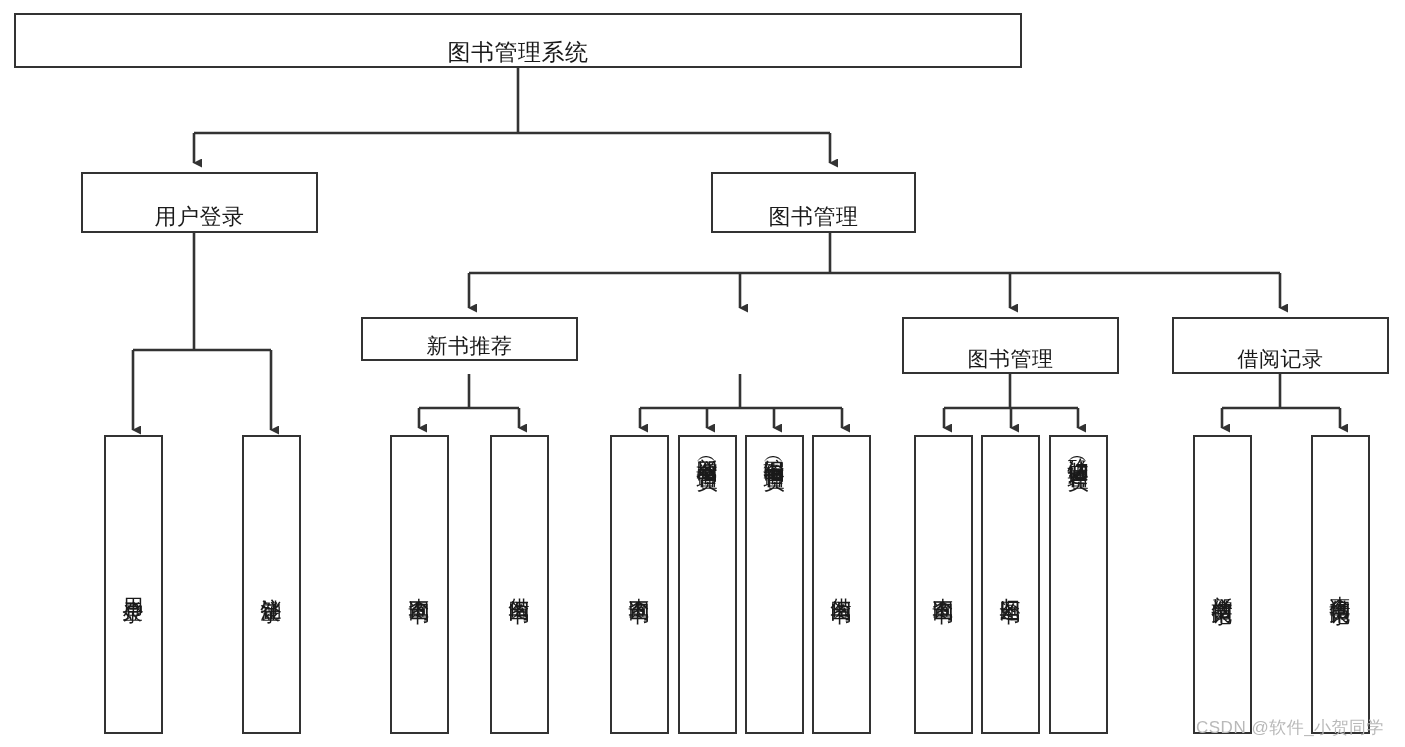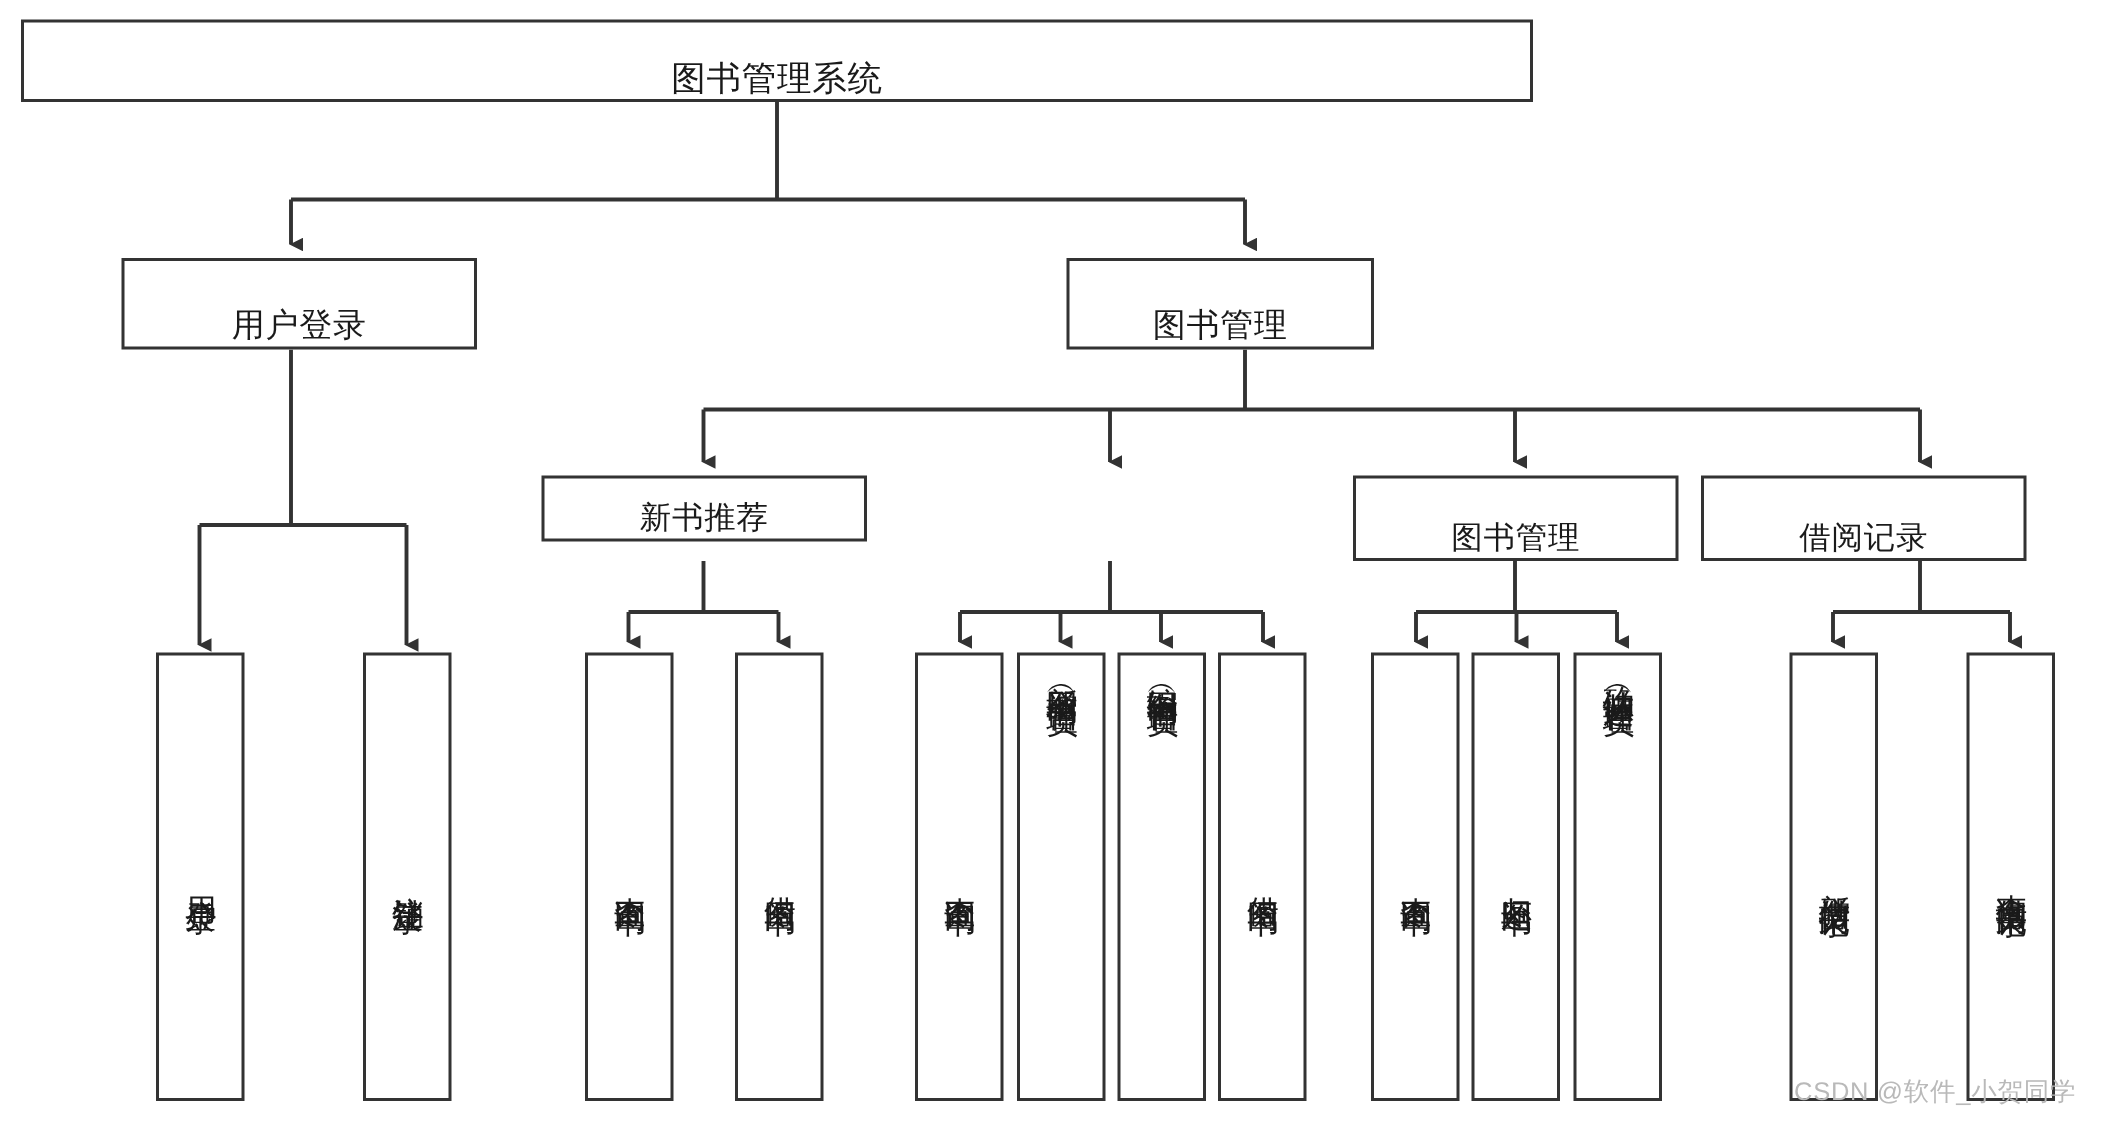--- a/index.html
+++ b/index.html
@@ -141,21 +141,21 @@
   <div class="node-box node-level2" style="left:711px; top:172px; width:205px; height:61px;">
     <span class="node-label">图书管理</span>
   </div>
 
   <div class="node-box node-level3" style="left:361px; top:317px; width:217px; height:44px;">
     <span class="node-label">新书推荐</span>
   </div>
   <div class="node-box node-level3" style="left:902px; top:317px; width:217px; height:57px;">
     <span class="node-label">图书管理</span>
   </div>
-  <div class="node-box node-level3" style="left:1134px; top:317px; width:217px; height:57px;">
+  <div class="node-box node-level3" style="left:1172px; top:317px; width:217px; height:57px;">
     <span class="node-label">借阅记录</span>
   </div>
 
   <div class="node-box node-leaf align-center" style="left:104px; top:435px; width:59px; height:299px;">
     <span class="node-label">用户登录</span>
   </div>
   <div class="node-box node-leaf align-center" style="left:242px; top:435px; width:59px; height:299px;">
     <span class="node-label">注销登录</span>
   </div>
 

